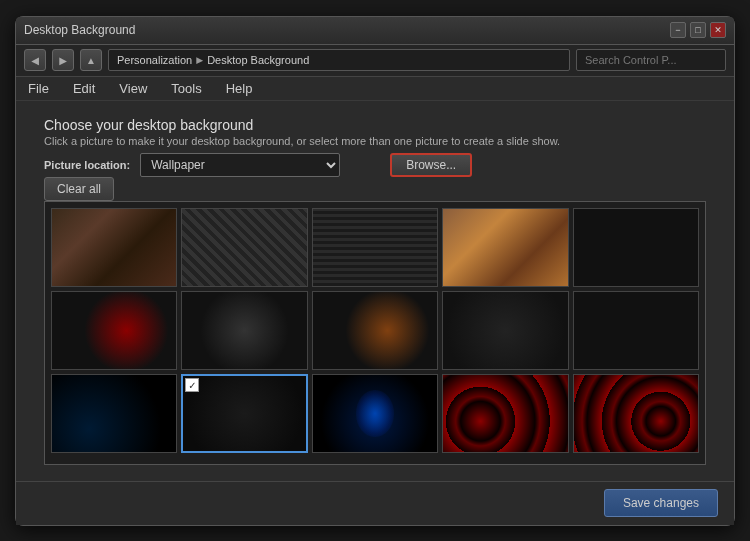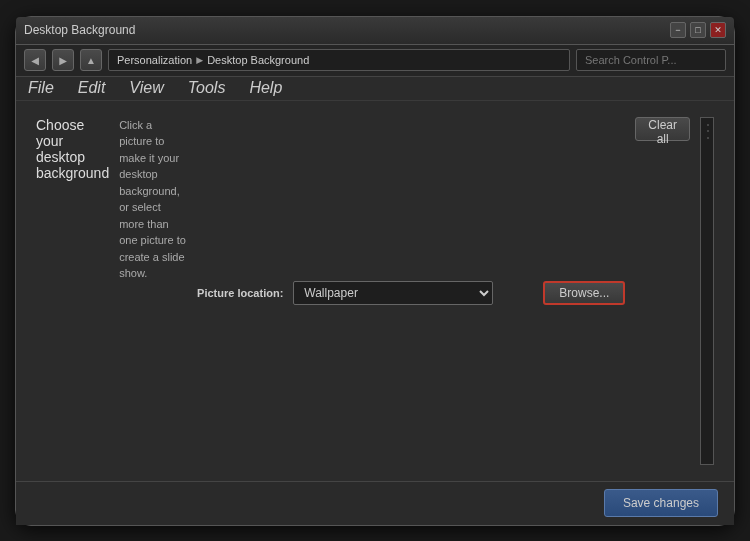--- a/index.html
+++ b/index.html
@@ -14,21 +14,21 @@
       width: 750px;
       height: 541px;
       overflow: hidden;
     }
 
     .window {
       width: 720px;
       height: 510px;
       background: #2b2b2b;
       border: 1px solid #555;
-      border-radius: 16px;
+      border-radius: 8px;
       display: flex;
       flex-direction: column;
       box-shadow: 0 4px 20px rgba(0,0,0,0.8);
     }
 
     
     .title-bar {
       background: linear-gradient(to bottom, #3a3a3a, #2a2a2a);
       padding: 5px 8px;
       display: flex;
@@ -117,34 +117,33 @@
     .menu-bar {
       background: #2b2b2b;
       padding: 3px 8px;
       display: flex;
       gap: 16px;
       border-bottom: 1px solid #3a3a3a;
       height: 24px;
       align-items: center;
     }
     .menu-item {
-      font-size: 16px;
+      font-size: 13px;
       color: #ccc;
       cursor: pointer;
       padding: 1px 4px;
       border-radius: 2px;
-      font-style: italic;
     }
 
     
     .content {
       flex: 1;
-      padding: 16px 20px;
-      display: flex;
-      gap: 10px;
+      padding: 16px 28px;
+      display: flex;
+      flex-direction: column;
       overflow: hidden;
     }
 
     .heading {
       font-size: 14px;
       color: #ddd;
       font-weight: normal;
     }
     .sub-text {
       font-size: 11px;

